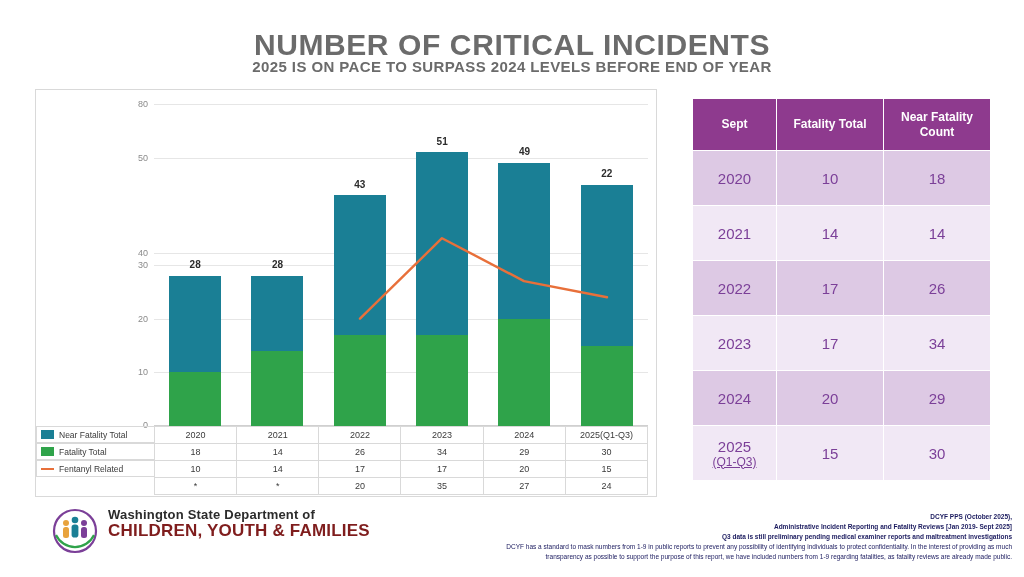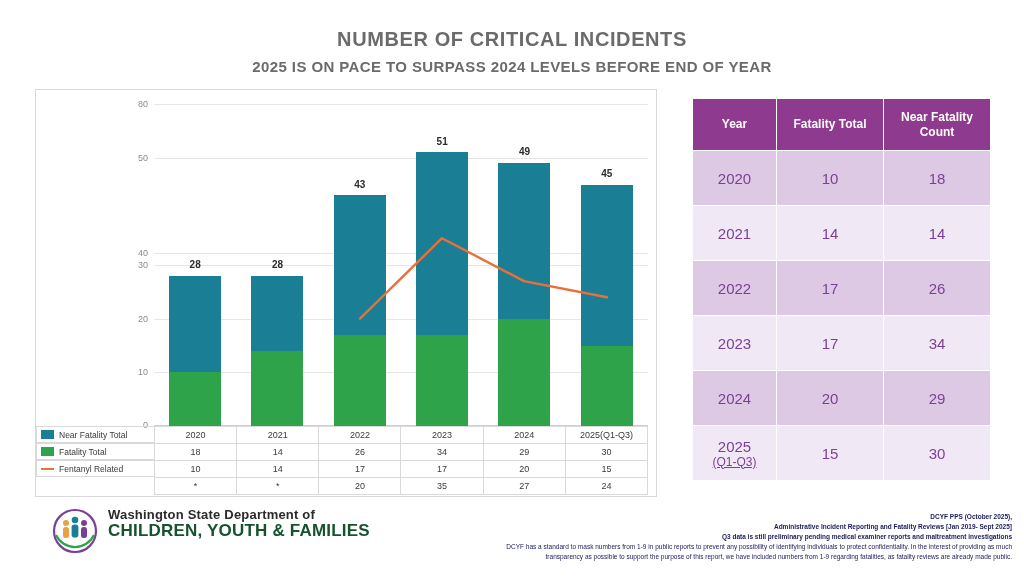--- a/index.html
+++ b/index.html
@@ -8,21 +8,21 @@
     width: 1024px; height: 577px;
     background: #ffffff;
     font-family: "Liberation Sans", sans-serif;
     overflow: hidden;
   }
   .page { position: relative; width: 1024px; height: 577px; background:#fff; }
 
   
   .title {
     position:absolute; top:28px; left:0; width:1024px; text-align:center;
-    font-size:20px; font-weight:bold; color:#6b6b6b; letter-spacing:0.6px;
+    font-size:30px; font-weight:bold; color:#6b6b6b; letter-spacing:0.6px;
   }
   .subtitle {
     position:absolute; top:58px; left:0; width:1024px; text-align:center;
     font-size:15px; font-weight:bold; color:#6b6b6b; letter-spacing:0.4px;
   }
 
   
   .chart-panel {
     position:absolute; left:35px; top:89px; width:622px; height:408px;
     border:1px solid #d9d9d9; background:#ffffff;
@@ -94,21 +94,21 @@
   .side-table tr.odd td { background:#ddc9e4; }
   .side-table tr.even td { background:#f1e8f5; }
   .side-table td.year-cell { font-size:15px; }
   .year-sub { display:block; font-size:12px;text-decoration:underline; }
 
   
   .logo-wrap { position:absolute; left:52px; top:508px; display:flex; gap:10px; }
   .logo-mark { width:46px; height:46px; position:relative; }
   .logo-text { line-height:1.05; }
   .logo-line1 { font-size:13px; font-weight:bold; color:#2b2b2b; letter-spacing:0.2px; }
-  .logo-line2 { font-size:17px; font-weight:bold; color:#14532d; letter-spacing:0.2px; }
+  .logo-line2 { font-size:17px; font-weight:bold; color:#7f1d1d; letter-spacing:0.2px; }
 
   
   .footnotes {
     position:absolute; right:12px; top:512px; width:640px; text-align:right;
     font-size:6.5px; color:#1a1a5e; line-height:1.55;
   }
   .footnotes .fn { display:block; }
   .fn-bold { font-weight:bold; }
 </style>
 </head>
@@ -168,21 +168,21 @@
           <div class="bar-total" style="bottom:279.3px;">51</div>
           <div class="seg-near" style="height:182.4px;"></div>
           <div class="seg-fat" style="height:91.2px;"></div>
         </div>
         <div class="bar-group">
           <div class="bar-total" style="bottom:268.6px;">49</div>
           <div class="seg-near" style="height:155.6px;"></div>
           <div class="seg-fat" style="height:107.3px;"></div>
         </div>
         <div class="bar-group">
-          <div class="bar-total" style="bottom:247.1px;">45</div>
+          <div class="bar-total" style="bottom:247.1px;">22</div>
           <div class="seg-near" style="height:161px;"></div>
           <div class="seg-fat" style="height:80.5px;"></div>
         </div>
       </div>
 
       <svg class="line-svg" viewBox="0 0 494 322" preserveAspectRatio="none">
         <polyline points="206,214.7 288,134.2 370,177.1 453,193.2" fill="none" stroke="#e8703a" stroke-width="2.4" stroke-linejoin="round" stroke-linecap="round"></polyline>
       </svg>
 
       <div class="chart-legend-col">
@@ -236,21 +236,21 @@
         </tr>
       </tbody>
         </table>
 
     </div>
   </div>
 
   <table class="side-table">
     <tbody>
         <tr>
-      <th style="width:84px;">Year</th>
+      <th style="width:84px;">Sept</th>
       <th style="width:107px;">Fatality Total</th>
       <th style="width:107px;">Near Fatality Count</th>
     </tr>
     <tr class="odd">
       <td class="year-cell">2020</td>
       <td>10</td>
       <td>18</td>
     </tr>
     <tr class="even">
       <td class="year-cell">2021</td>

